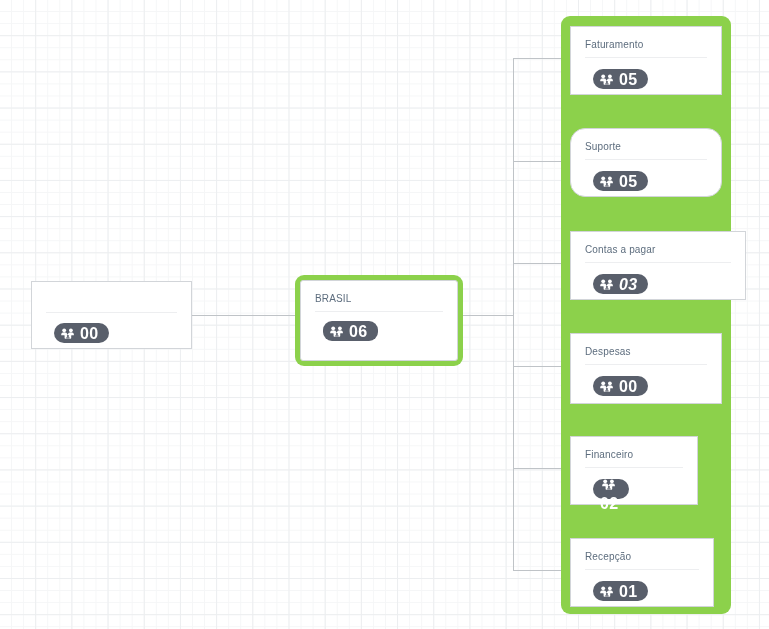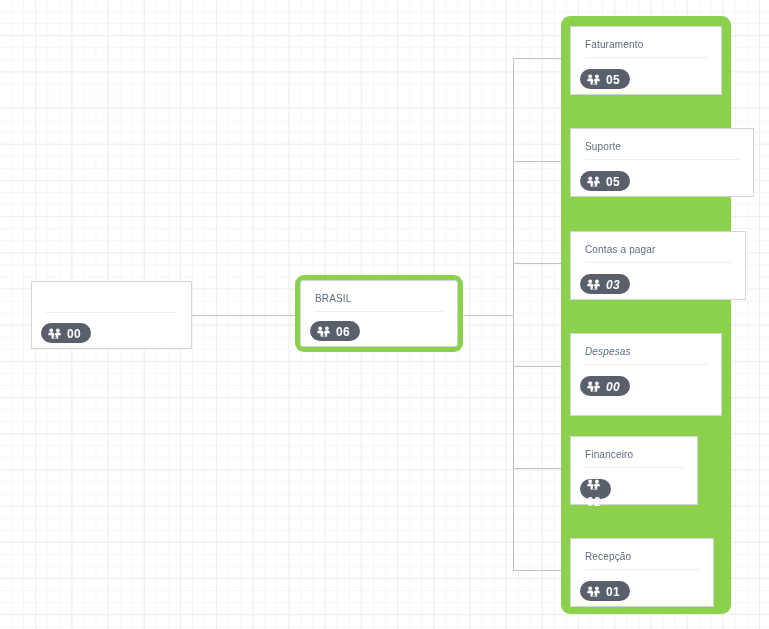--- a/index.html
+++ b/index.html
@@ -60,30 +60,30 @@
   .card-divider {
     position: absolute;
     left: 14px;
     right: 14px;
     top: 30px;
     height: 1px;
     background: #edeef0;
   }
   .badge {
     position: absolute;
-    left: 9px;
+    left: 22px;
     display: inline-flex;
     align-items: center;
     gap: 5px;
     height: 20px;
     padding: 0 10px 0 7px;
     border-radius: 10px;
     background: #595f6b;
     color: #ffffff;
-    font-size: 12px;
+    font-size: 16px;
     font-weight: bold;
     letter-spacing: 0.4px;
     box-sizing: border-box;
   }
   .badge svg { display: block; }
   .badge-count { line-height: 1; position: relative; top: 0.5px; }
 
   
   .green-wrap {
     position: absolute;
@@ -143,25 +143,25 @@
           <path d="M7.0 6.6c0-1.5 1.4-2.3 2.9-2.3s3 .8 3 2.3v.7H7.0z" fill="#ffffff"></path>
           <rect x="3.6" y="6.6" width="6.6" height="4.2" rx="0.7" fill="#ffffff"></rect>
           <circle cx="6.9" cy="8.0" r="1.1" fill="#595f6b"></circle>
           <rect x="5.2" y="9.2" width="3.4" height="1.3" rx="0.5" fill="#595f6b"></rect>
         </svg>
       </span>
       <span class="badge-count">00</span>
     </div>
   </div>
 
-  <div class="green-wrap" style="left:295px; top:275px; width:168px; height:77px;">
+  <div class="green-wrap" style="left:295px; top:275px; width:168px; height:91px;">
     <div class="inner">
       <div class="card-title">BRASIL</div>
       <div class="card-divider"></div>
-      <div class="badge" style="top:40px;">
+      <div class="badge" style="top:40px;border-radius:9px;">
         <span>
           <svg width="14" height="11" viewBox="0 0 14 11" aria-hidden="true">
             <circle cx="3.2" cy="2.3" r="1.9" fill="#ffffff"></circle>
             <circle cx="9.9" cy="2.3" r="1.9" fill="#ffffff"></circle>
             <path d="M0.2 6.6c0-1.5 1.4-2.3 3-2.3s3 .8 3 2.3v.7H0.2z" fill="#ffffff"></path>
             <path d="M7.0 6.6c0-1.5 1.4-2.3 2.9-2.3s3 .8 3 2.3v.7H7.0z" fill="#ffffff"></path>
             <rect x="3.6" y="6.6" width="6.6" height="4.2" rx="0.7" fill="#ffffff"></rect>
             <circle cx="6.9" cy="8.0" r="1.1" fill="#595f6b"></circle>
             <rect x="5.2" y="9.2" width="3.4" height="1.3" rx="0.5" fill="#595f6b"></rect>
           </svg>
@@ -186,21 +186,21 @@
               <path d="M7.0 6.6c0-1.5 1.4-2.3 2.9-2.3s3 .8 3 2.3v.7H7.0z" fill="#ffffff"></path>
               <rect x="3.6" y="6.6" width="6.6" height="4.2" rx="0.7" fill="#ffffff"></rect>
               <circle cx="6.9" cy="8.0" r="1.1" fill="#595f6b"></circle>
               <rect x="5.2" y="9.2" width="3.4" height="1.3" rx="0.5" fill="#595f6b"></rect>
             </svg>
           </span>
           <span class="badge-count">05</span>
         </div>
       </div>
 
-      <div class="card" style="left:4px; top:107px; width:184px; height:69px;">
+      <div class="card" style="left:4px; top:107px; width:152px; height:69px;border-radius:15px;">
         <div class="card-title">Suporte</div>
         <div class="card-divider"></div>
         <div class="badge" style="top:42px;">
           <span>
             <svg width="14" height="11" viewBox="0 0 14 11" aria-hidden="true">
               <circle cx="3.2" cy="2.3" r="1.9" fill="#ffffff"></circle>
               <circle cx="9.9" cy="2.3" r="1.9" fill="#ffffff"></circle>
               <path d="M0.2 6.6c0-1.5 1.4-2.3 3-2.3s3 .8 3 2.3v.7H0.2z" fill="#ffffff"></path>
               <path d="M7.0 6.6c0-1.5 1.4-2.3 2.9-2.3s3 .8 3 2.3v.7H7.0z" fill="#ffffff"></path>
               <rect x="3.6" y="6.6" width="6.6" height="4.2" rx="0.7" fill="#ffffff"></rect>
@@ -224,21 +224,21 @@
               <path d="M7.0 6.6c0-1.5 1.4-2.3 2.9-2.3s3 .8 3 2.3v.7H7.0z" fill="#ffffff"></path>
               <rect x="3.6" y="6.6" width="6.6" height="4.2" rx="0.7" fill="#ffffff"></rect>
               <circle cx="6.9" cy="8.0" r="1.1" fill="#595f6b"></circle>
               <rect x="5.2" y="9.2" width="3.4" height="1.3" rx="0.5" fill="#595f6b"></rect>
             </svg>
           </span>
           <span class="badge-count">03</span>
         </div>
       </div>
 
-      <div class="card" style="left:4px; top:312px; width:152px; height:83px;font-style:italic;">
+      <div class="card" style="left:4px; top:312px; width:152px; height:71px;">
         <div class="card-title">Despesas</div>
         <div class="card-divider"></div>
         <div class="badge" style="top:42px;">
           <span>
             <svg width="14" height="11" viewBox="0 0 14 11" aria-hidden="true">
               <circle cx="3.2" cy="2.3" r="1.9" fill="#ffffff"></circle>
               <circle cx="9.9" cy="2.3" r="1.9" fill="#ffffff"></circle>
               <path d="M0.2 6.6c0-1.5 1.4-2.3 3-2.3s3 .8 3 2.3v.7H0.2z" fill="#ffffff"></path>
               <path d="M7.0 6.6c0-1.5 1.4-2.3 2.9-2.3s3 .8 3 2.3v.7H7.0z" fill="#ffffff"></path>
               <rect x="3.6" y="6.6" width="6.6" height="4.2" rx="0.7" fill="#ffffff"></rect>

